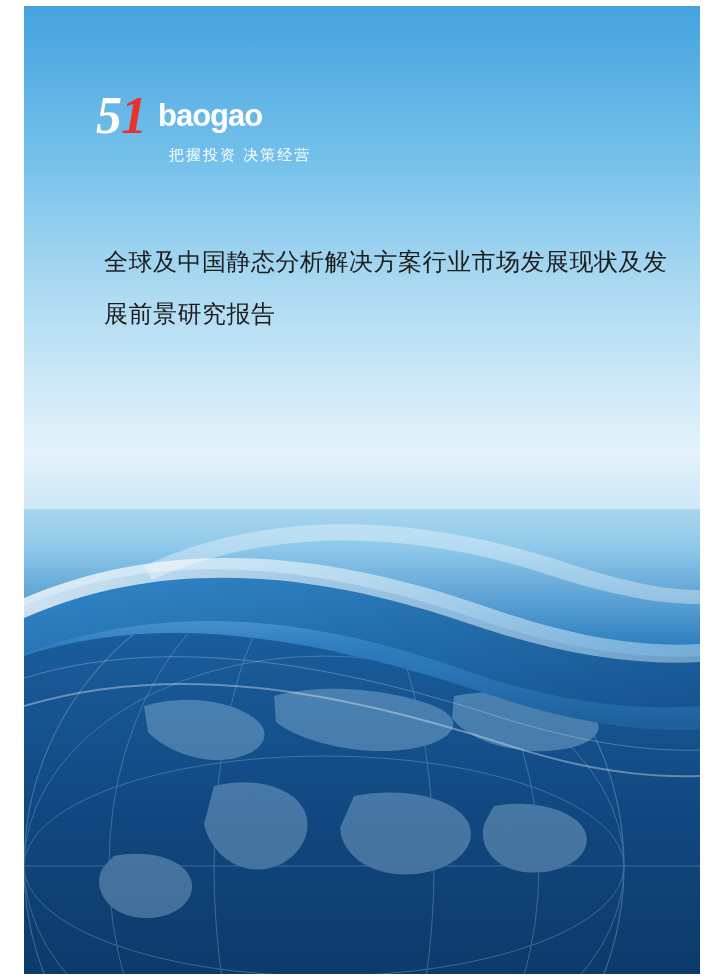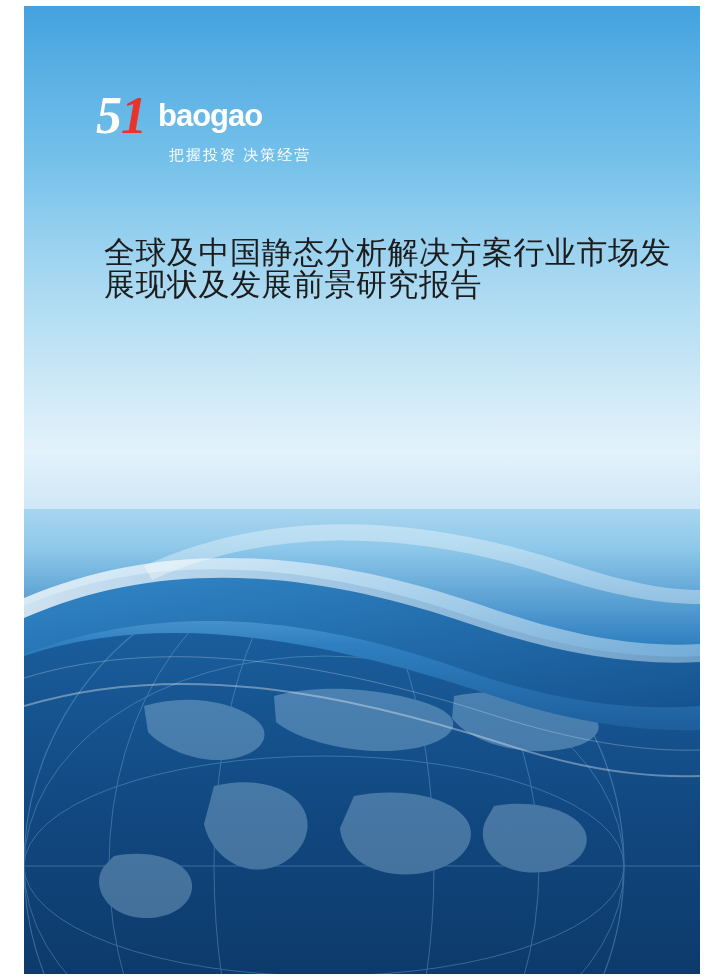--- a/index.html
+++ b/index.html
@@ -86,22 +86,22 @@
     letter-spacing: 2px;
     white-space: nowrap;
     margin-left: 31px;
   }
   
   .title {
     position: absolute;
     left: 80px;
     top: 230px;
     width: 570px;
-    font-size: 31px;
-    line-height: 32px;
+    font-size: 24px;
+    line-height: 52px;
     color: #1c1c1c;
     font-family: "DejaVu Sans", "Liberation Sans", sans-serif;
     letter-spacing: 0.5px;
     font-weight: 400;
   }
 </style>
 </head>
 <body>
 
 <div class="page">

